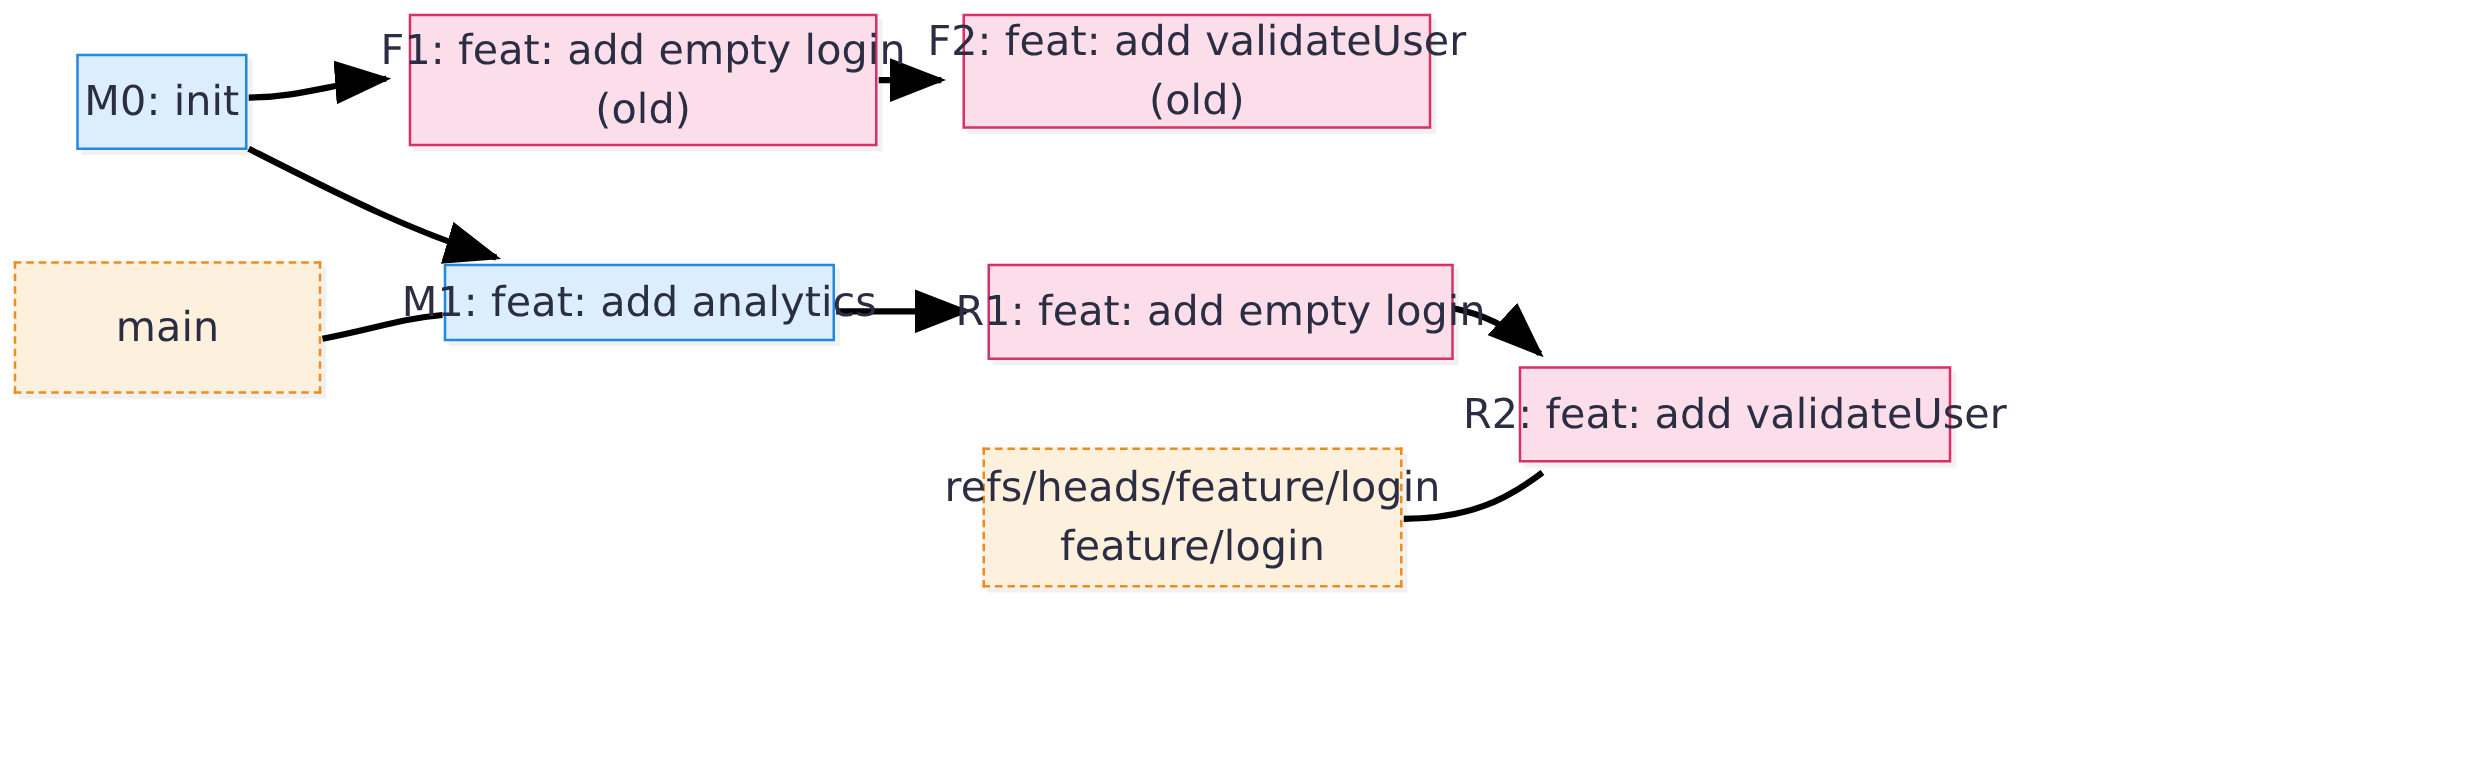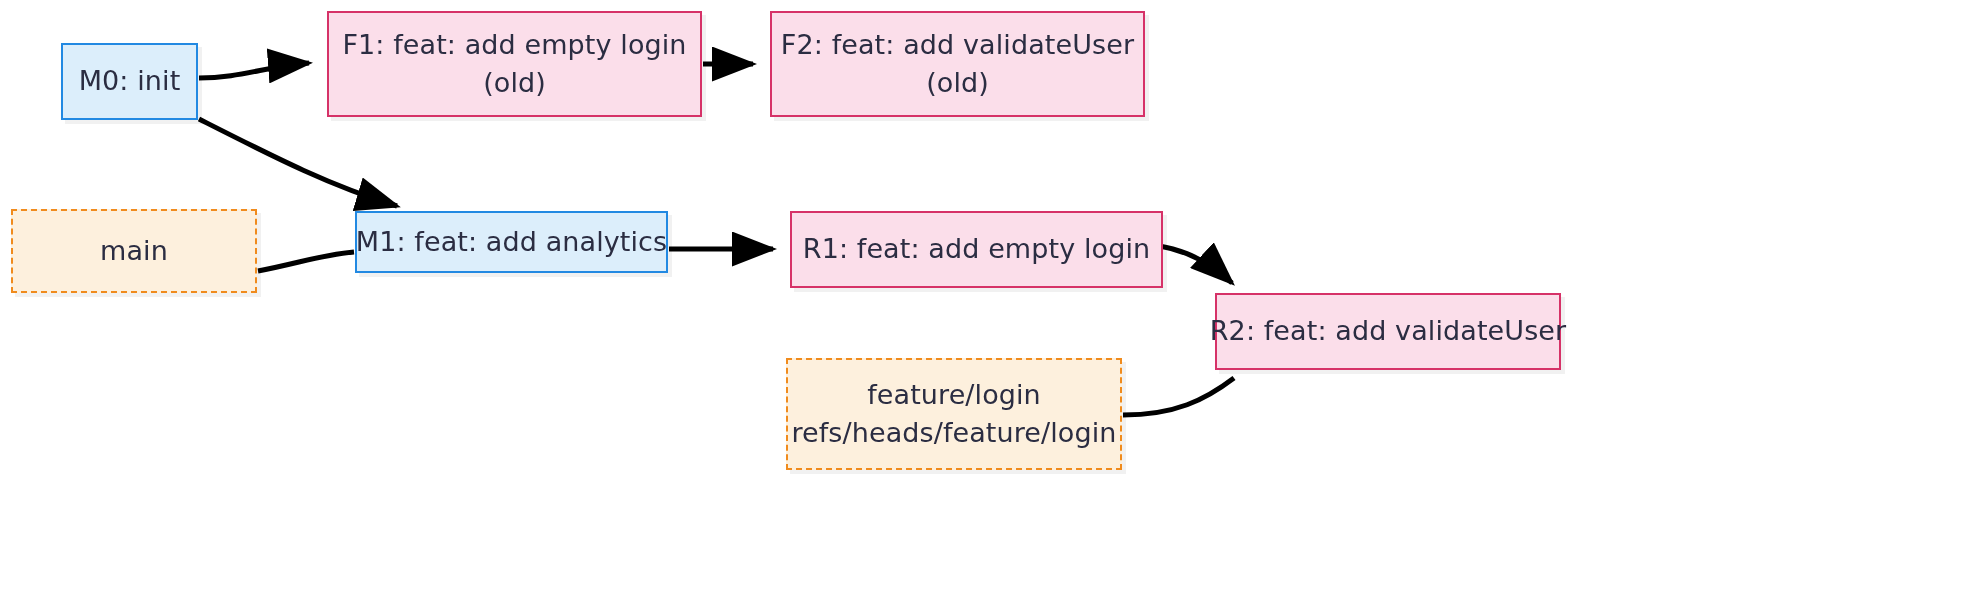--- a/index.html
+++ b/index.html
@@ -36,21 +36,21 @@
   .node {
     position: absolute;
     z-index: 2;
     box-sizing: border-box;
     display: flex;
     flex-direction: column;
     align-items: center;
     justify-content: center;
     text-align: center;
     color: #2b2d42;
-    font-size: 27px;
+    font-size: 33px;
     line-height: 1.42;
     letter-spacing: 0.1px;
     box-shadow: 4px 4px 0 0 rgba(0,0,0,0.055);
   }
 
   .node .line { display: block; white-space: nowrap; }
 
   .node.commit-main {
     background: #dceefb;
     border: 2px solid #2289e2;
@@ -93,35 +93,35 @@
   </svg>
 
   <div id="node-layer">
       <div class="node commit-main" style="left: 61px; top: 43px; width: 137px; height: 77px; text-align: center;">
         <span class="line">M0: init</span>
       </div>
       <div class="node commit-old" style="left: 327px; top: 11px; width: 375px; height: 106px;">
         <span class="line">F1: feat: add empty login</span>
         <span class="line">(old)</span>
       </div>
-      <div class="node commit-old" style="left: 770px; top: 11px; width: 375px; height: 106px;">
+      <div class="node commit-old" style="left: 770px; top: 11px; width: 375px; height: 92px;">
         <span class="line">F2: feat: add validateUser</span>
         <span class="line">(old)</span>
       </div>
-      <div class="node ref" style="left: 11px; top: 209px; width: 246px; height: 84px;">
+      <div class="node ref" style="left: 11px; top: 209px; width: 246px; height: 106px;">
         <span class="line">main</span>
       </div>
       <div class="node commit-main" style="left: 355px; top: 211px; width: 313px; height: 62px;">
         <span class="line">M1: feat: add analytics</span>
       </div>
       <div class="node commit-rewritten" style="left: 790px; top: 211px; width: 373px; height: 77px;">
         <span class="line">R1: feat: add empty login</span>
       </div>
       <div class="node commit-rewritten" style="left: 1215px; top: 293px; width: 346px; height: 77px;">
         <span class="line">R2: feat: add validateUser</span>
       </div>
       <div class="node ref" style="left: 786px; top: 358px; width: 336px; height: 112px;">
+        <span class="line">refs/heads/feature/login</span>
         <span class="line">feature/login</span>
-        <span class="line">refs/heads/feature/login</span>
       </div>
     </div>
 
 </div>
 
 </body></html>

